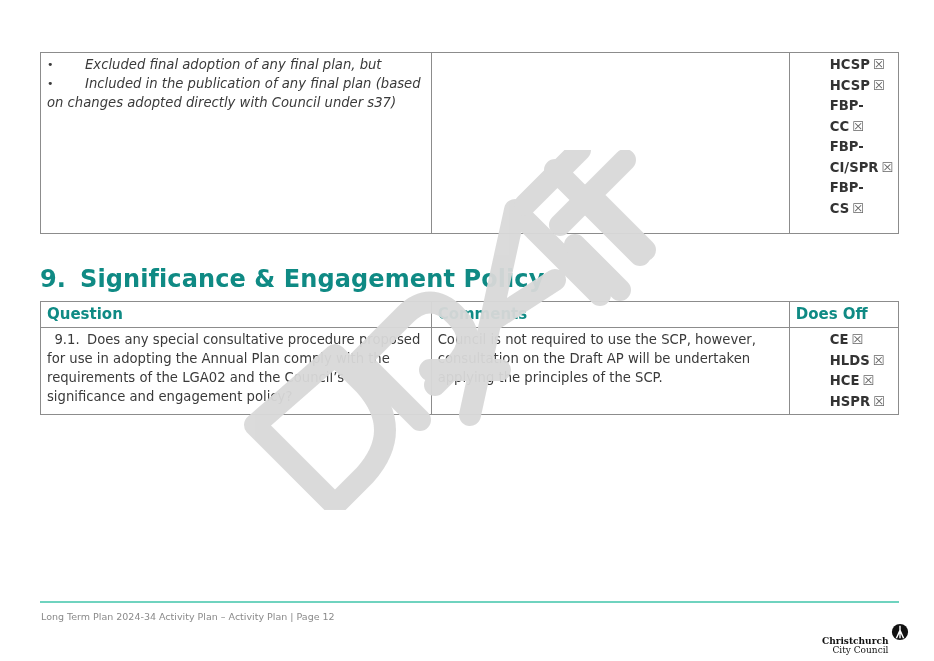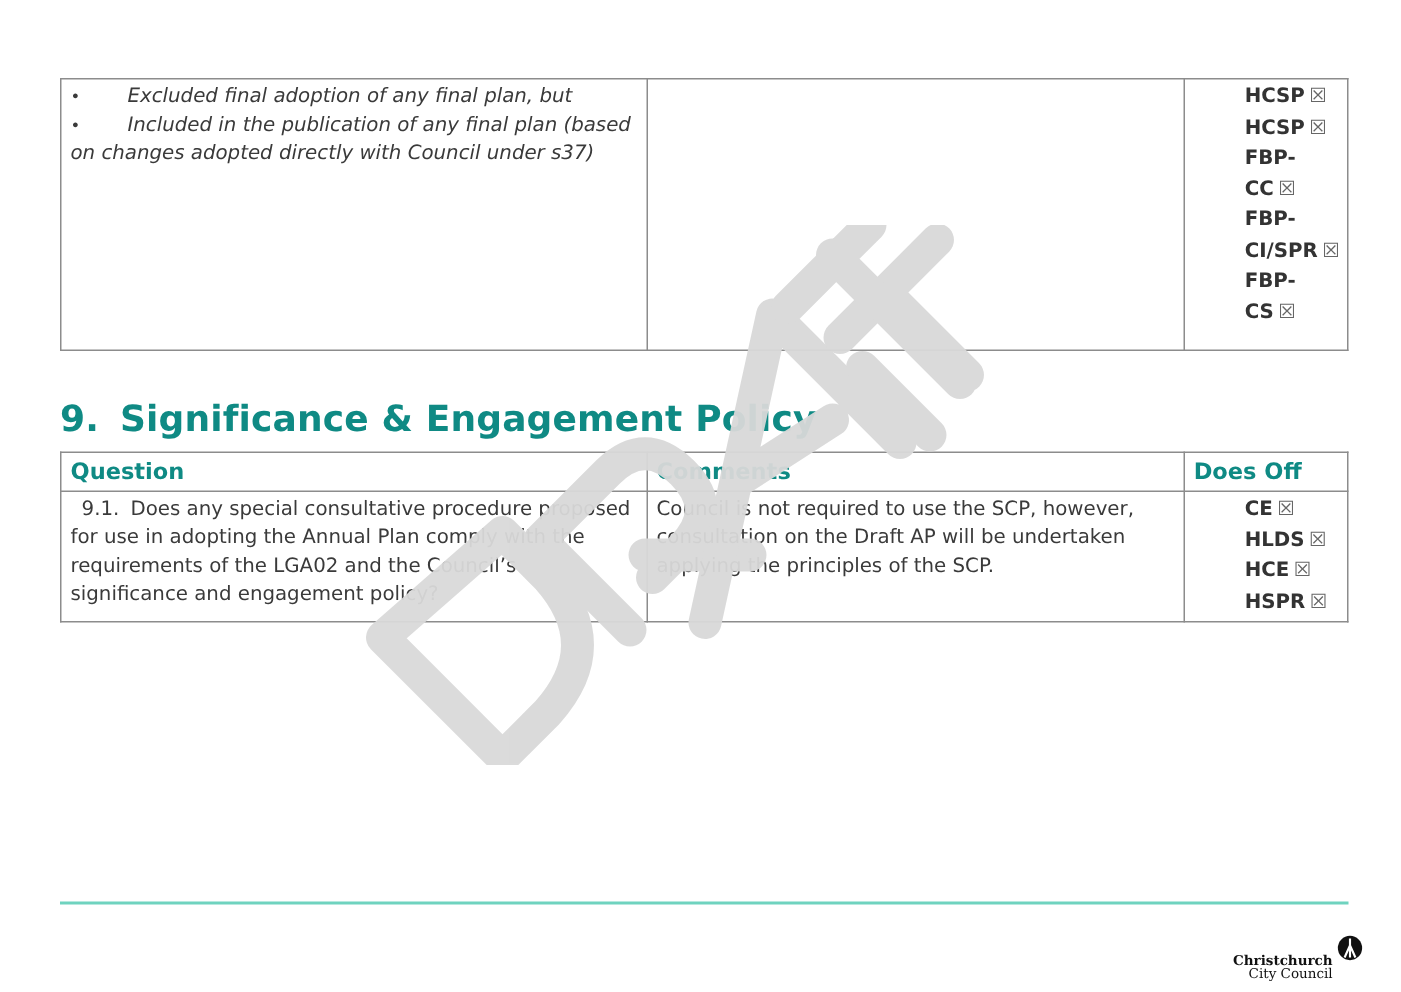--- a/index.html
+++ b/index.html
@@ -117,20 +117,21 @@
 
       <path d="M245 265 L290 60 L375 145 M268 170 L330 130"></path>
 
       <path d="M335 75 L400 10 M365 45 L420 100 M350 95 L395 140"></path>
 
       <path d="M300 55 L355 0 M330 20 L415 105"></path>
     </g>
   </svg>
 
   <div class="footer-line"></div>
+  <div class="footer-text">Long Term Plan 2024-34 Activity Plan – Activity Plan | Page 12</div>
   <div class="logo">
     <div class="logo-text">
       <div class="l1">Christchurch</div>
       <div>City Council</div>
     </div>
     <svg class="logo-mark" viewBox="0 0 20 20">
       <circle cx="10" cy="10" r="9" fill="#111"></circle>
       <path d="M10 3 L10 17 M6 17 L10 8 L14 17" stroke="#fff" stroke-width="1.6" fill="none"></path>
     </svg>
   </div>

